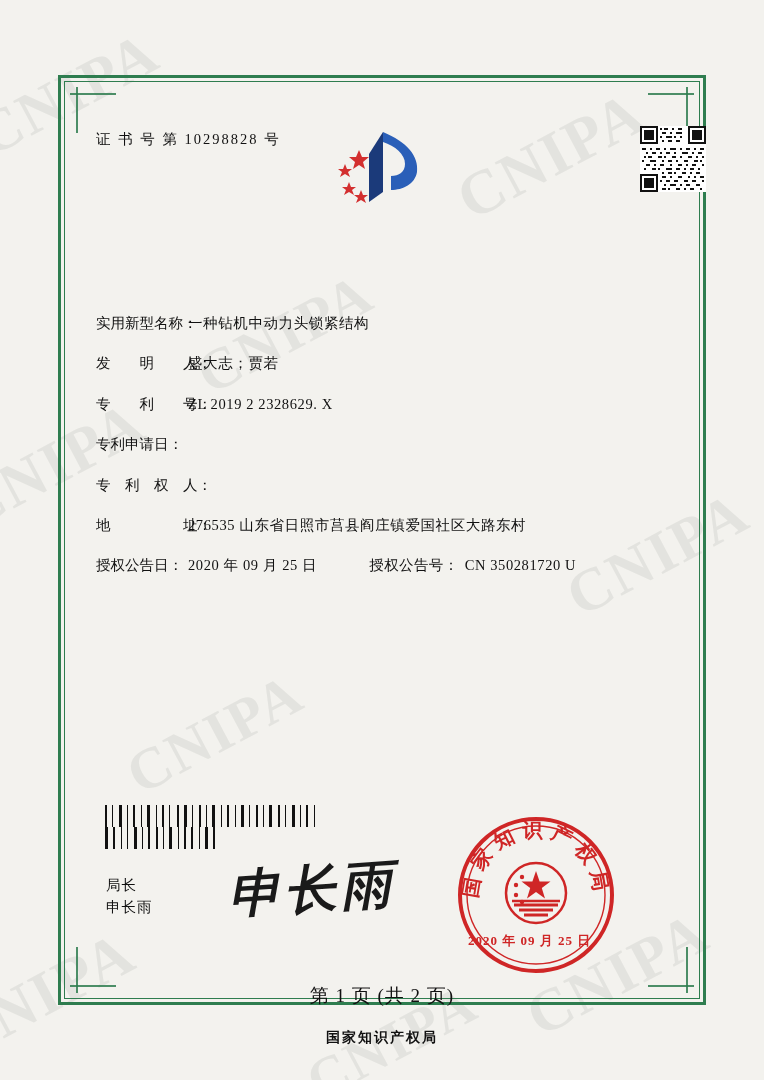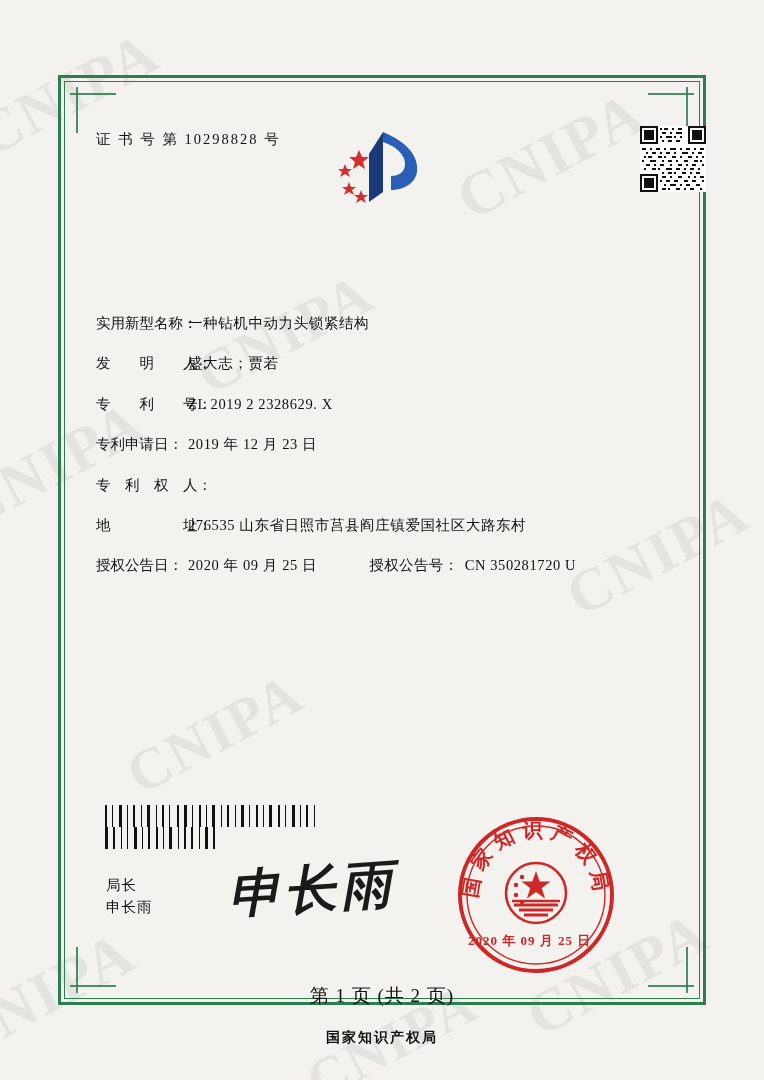--- a/index.html
+++ b/index.html
@@ -412,21 +412,20 @@
       <div class="field-value">盛大志；贾若</div>
     </div>
 
     <div class="field-row">
       <div class="field-label">专　　利　　号：</div>
       <div class="field-value">ZL 2019 2 2328629. X</div>
     </div>
 
     <div class="field-row">
       <div class="field-label">专利申请日：</div>
-      <div class="field-value">2019 年 12 月 23 日</div>
     </div>
 
     <div class="field-row">
       <div class="field-label">专　利　权　人：</div>
     </div>
 
     <div class="field-row">
       <div class="field-label">地　　　　　址：</div>
       <div class="field-value">276535 山东省日照市莒县阎庄镇爱国社区大路东村</div>
     </div>

